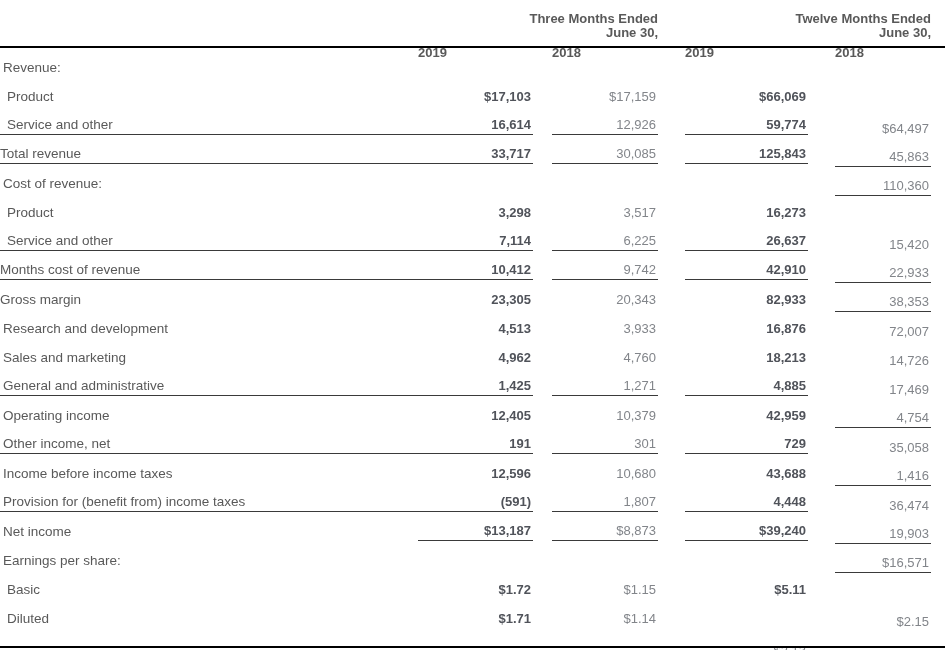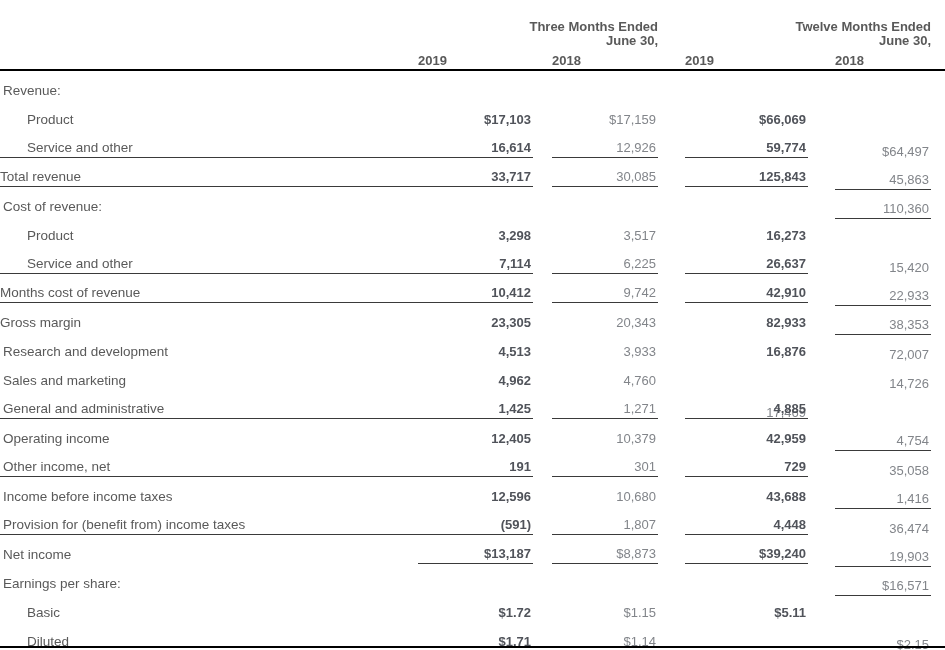--- a/index.html
+++ b/index.html
@@ -15,22 +15,22 @@
   body {
     width: 945px; height: 650px;
     overflow: hidden;
     position: relative;
     font-family: "Liberation Sans", "DejaVu Sans", sans-serif;
   }
   .page { position: absolute; inset: 0; }
 
   
   .table-header {
-    height: 71px;
-    padding-top: 20px;
+    height: 48px;
+    padding-top: 12px;
     border-bottom: 2px solid var(--c-rule);
   }
   .hr-line { display: flex; height: 14px; }
   .hr-line.years { height: 24px; align-items: center; }
   .h-text {
     font-size: 13px; font-weight: 700; color: var(--c-label);
     text-align: right; line-height: 14px;
   }
   .c-label { width: 418px; }
   .c-g1span { width: 240px; }  
@@ -49,21 +49,21 @@
   
   .table-body { padding-top: 7px; }
   .row { height: 29px; display: flex; align-items: flex-start; }
   .cell, .gap, .rp { height: 22px; display: flex; align-items: flex-end; }
   .cell.label { width: 418px; }
   .cell.label span {
     font-size: 13.5px; line-height: 14px; color: var(--c-label);
     padding-bottom: 2px; white-space: nowrap;
   }
   .indent-0 span { padding-left: 3px; }
-  .indent-1 span { padding-left: 27px; }
+  .indent-1 span { padding-left: 7px; }
   .indent-2 span { }
   .cell.v { justify-content: flex-end; }
   .cell.v span {
     font-size: 13px; line-height: 14px; color: var(--c-muted);
     padding-bottom: 2px; padding-right: 2px; white-space: nowrap;
   }
   .cell.v.strong span { font-weight: 700; color: var(--c-strong); }
   .v1 { width: 115px; }
   .g1 { width: 19px; }
   .v2 { width: 106px; }
@@ -329,20 +329,23 @@
           <span>Sales and marketing</span>
         </div>
         <div class="cell v v1 strong">
           <span>4,962</span>
         </div>
         <div class="gap g1"></div>
         <div class="cell v v2">
           <span>4,760</span>
         </div>
         <div class="gap g2"></div>
+        <div class="cell v v3 strong">
+          <span>18,213</span>
+        </div>
         <div class="gap g3"></div>
         <div class="cell v v4">
           <span>17,469</span>
         </div>
         <div class="rp"></div>
       </div>
       <div class="row u-full">
         <div class="cell label indent-0">
           <span>General and administrative</span>
         </div>

